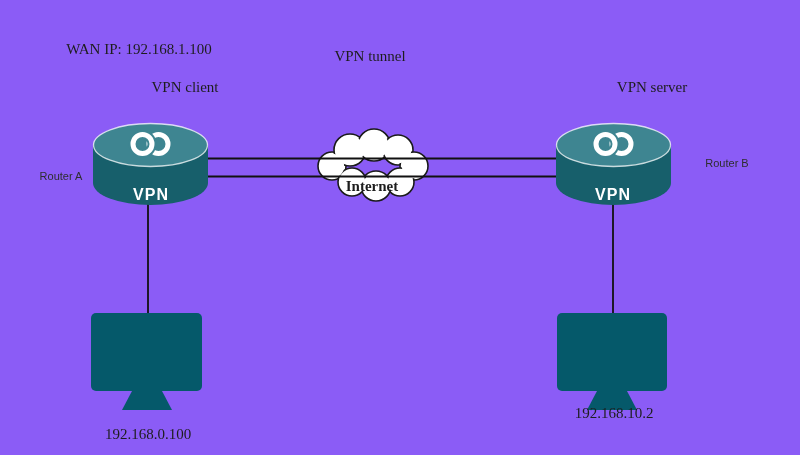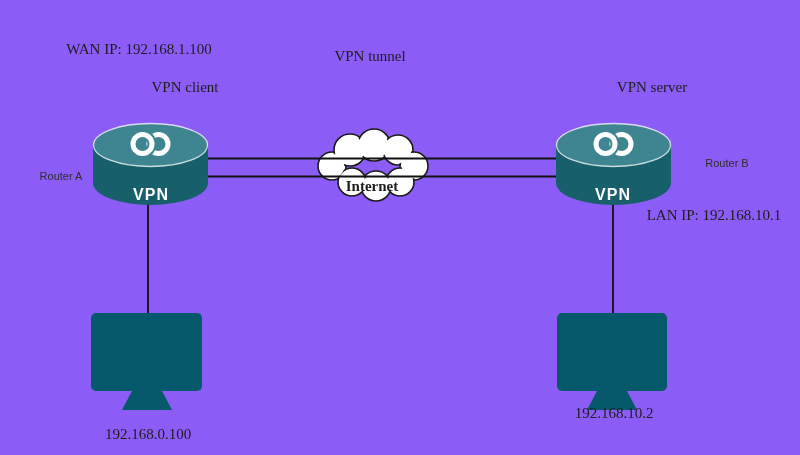--- a/index.html
+++ b/index.html
@@ -116,18 +116,17 @@
 
   <div class="lbl sans" style="left:727px;top:158px;">Router B</div>
 
   <div class="lbl bold-serif" style="left:372px;top:160px;margin-top:19px;">Internet</div>
 
   <div class="vpn-text" style="left:151px;top:179px;">VPN</div>
 
   <div class="vpn-text" style="left:613px;top:179px;">VPN</div>
 
 
-  <div class="lbl" style="left:714px;top:208px;">LAN IP: 192.168.10.1</div>
 
   <div class="lbl" style="left:148px;top:427px;">192.168.0.100</div>
 
   <div class="lbl" style="left:614px;top:406px;">192.168.10.2</div>
 </div>
 
 </body></html>

